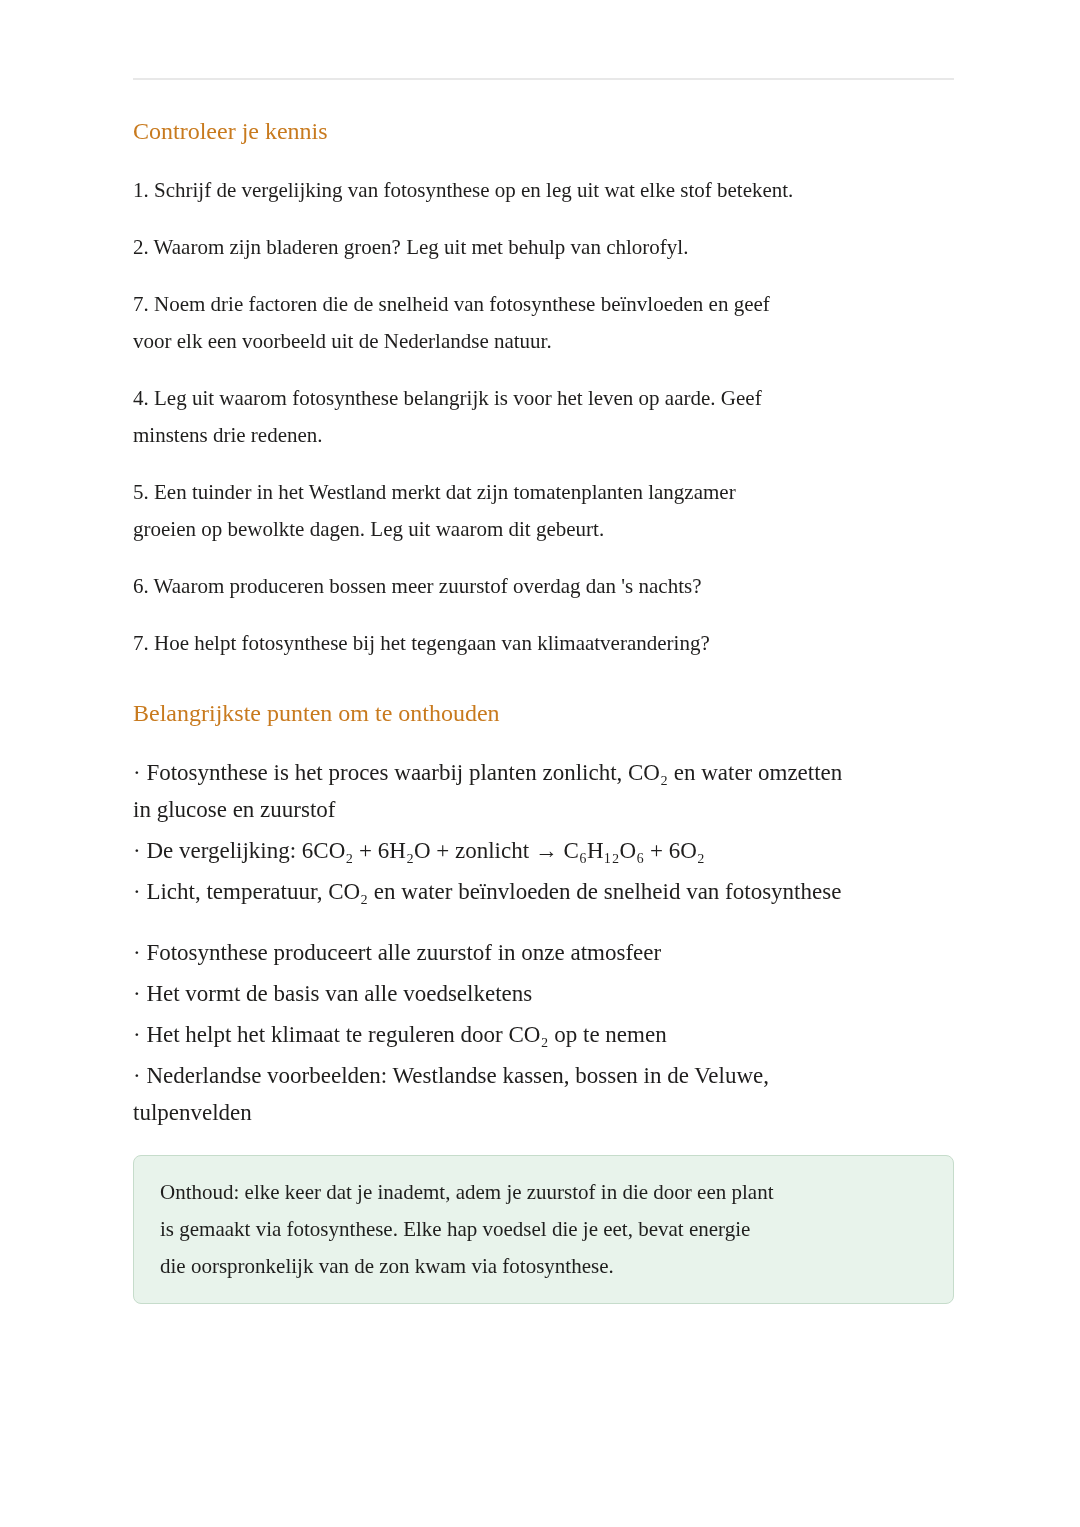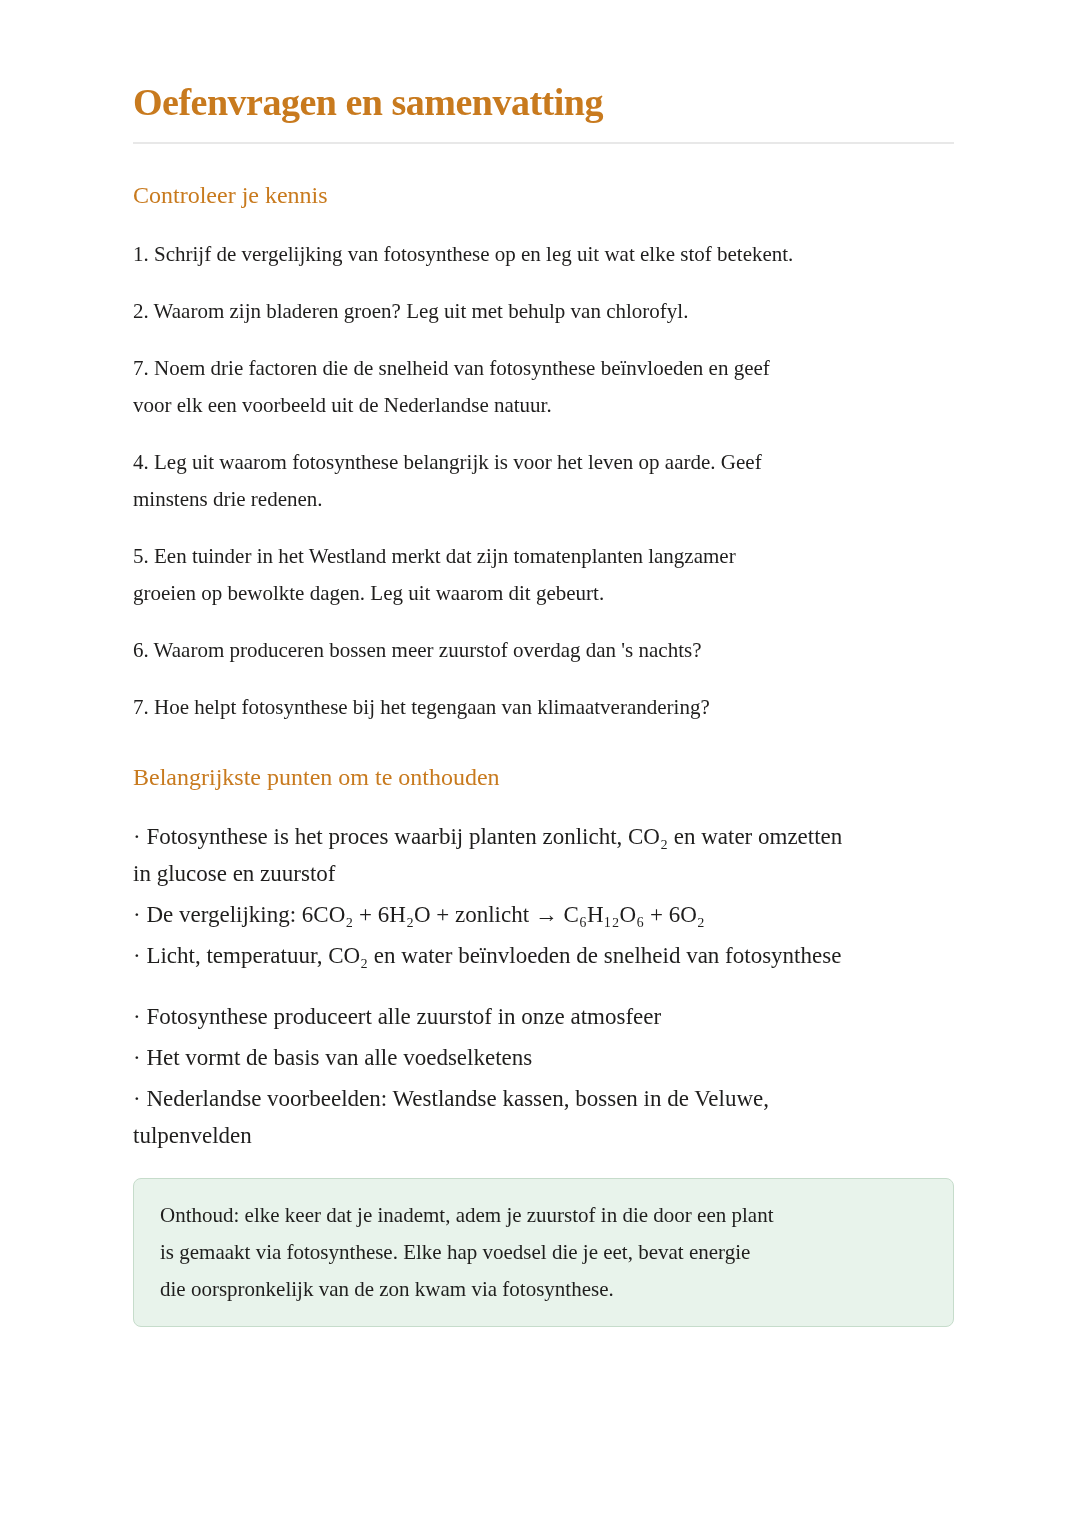--- a/index.html
+++ b/index.html
@@ -71,21 +71,20 @@
     font-size:21px;
     line-height:37px;
     white-space:pre-wrap;
   }
 </style>
 </head>
 <body>
 
 <main class="page">
 
-  <h1 class="title">Oefenvragen en samenvatting</h1>
 
   <hr class="title-divider">
 
   <h2 class="section-heading">Controleer je kennis</h2>
 
   <p class="question">1. Schrijf de vergelijking van fotosynthese op en leg uit wat elke stof betekent.</p>
   <p class="question">2. Waarom zijn bladeren groen? Leg uit met behulp van chlorofyl.</p>
   <p class="question">7. Noem drie factoren die de snelheid van fotosynthese beïnvloeden en geef
 voor elk een voorbeeld uit de Nederlandse natuur.</p>
   <p class="question">4. Leg uit waarom fotosynthese belangrijk is voor het leven op aarde. Geef
@@ -100,20 +99,21 @@
   <div class="bullet-group">
     <p class="bullet">· Fotosynthese is het proces waarbij planten zonlicht, CO₂ en water omzetten
 in glucose en zuurstof</p>
     <p class="bullet">· De vergelijking: 6CO₂ + 6H₂O + zonlicht → C₆H₁₂O₆ + 6O₂</p>
     <p class="bullet">· Licht, temperatuur, CO₂ en water beïnvloeden de snelheid van fotosynthese</p>
   </div>
 
   <div class="bullet-group">
     <p class="bullet">· Fotosynthese produceert alle zuurstof in onze atmosfeer</p>
     <p class="bullet">· Het vormt de basis van alle voedselketens</p>
+    <p class="bullet">· Het helpt het klimaat te reguleren door CO₂ op te nemen</p>
     <p class="bullet">· Nederlandse voorbeelden: Westlandse kassen, bossen in de Veluwe,
 tulpenvelden</p>
   </div>
 
   <aside class="callout">
     <p>Onthoud: elke keer dat je inademt, adem je zuurstof in die door een plant
 is gemaakt via fotosynthese. Elke hap voedsel die je eet, bevat energie
 die oorspronkelijk van de zon kwam via fotosynthese.</p>
   </aside>
 

